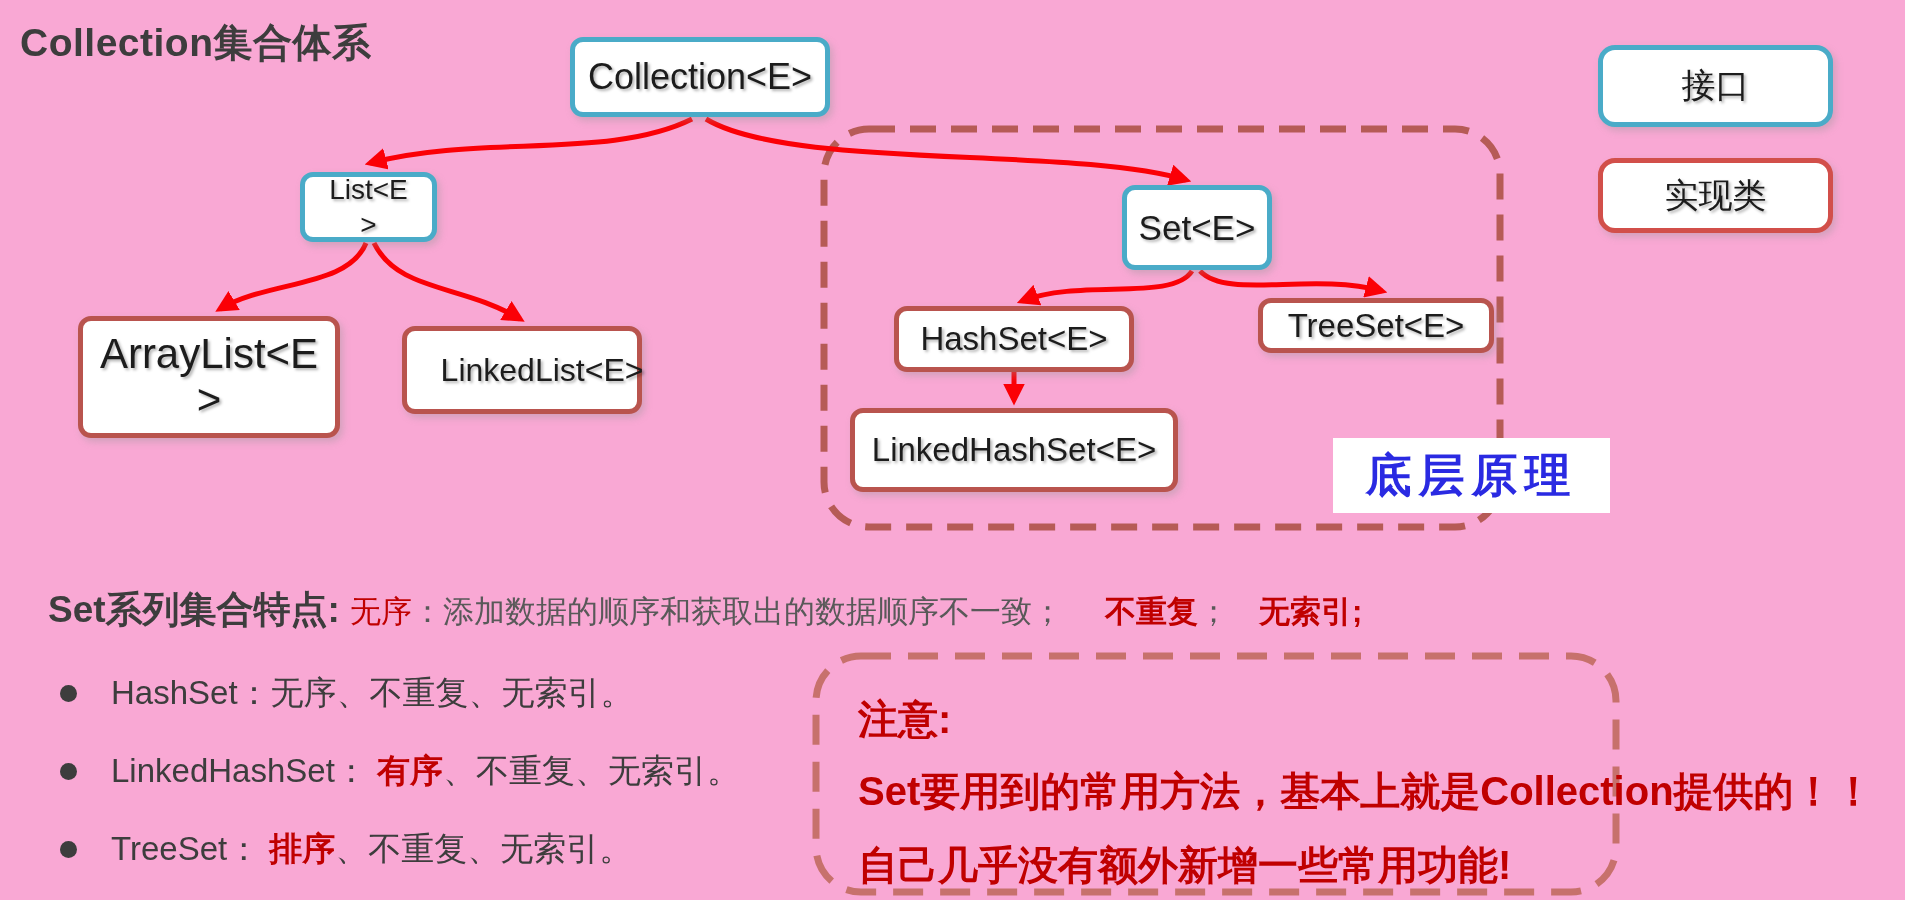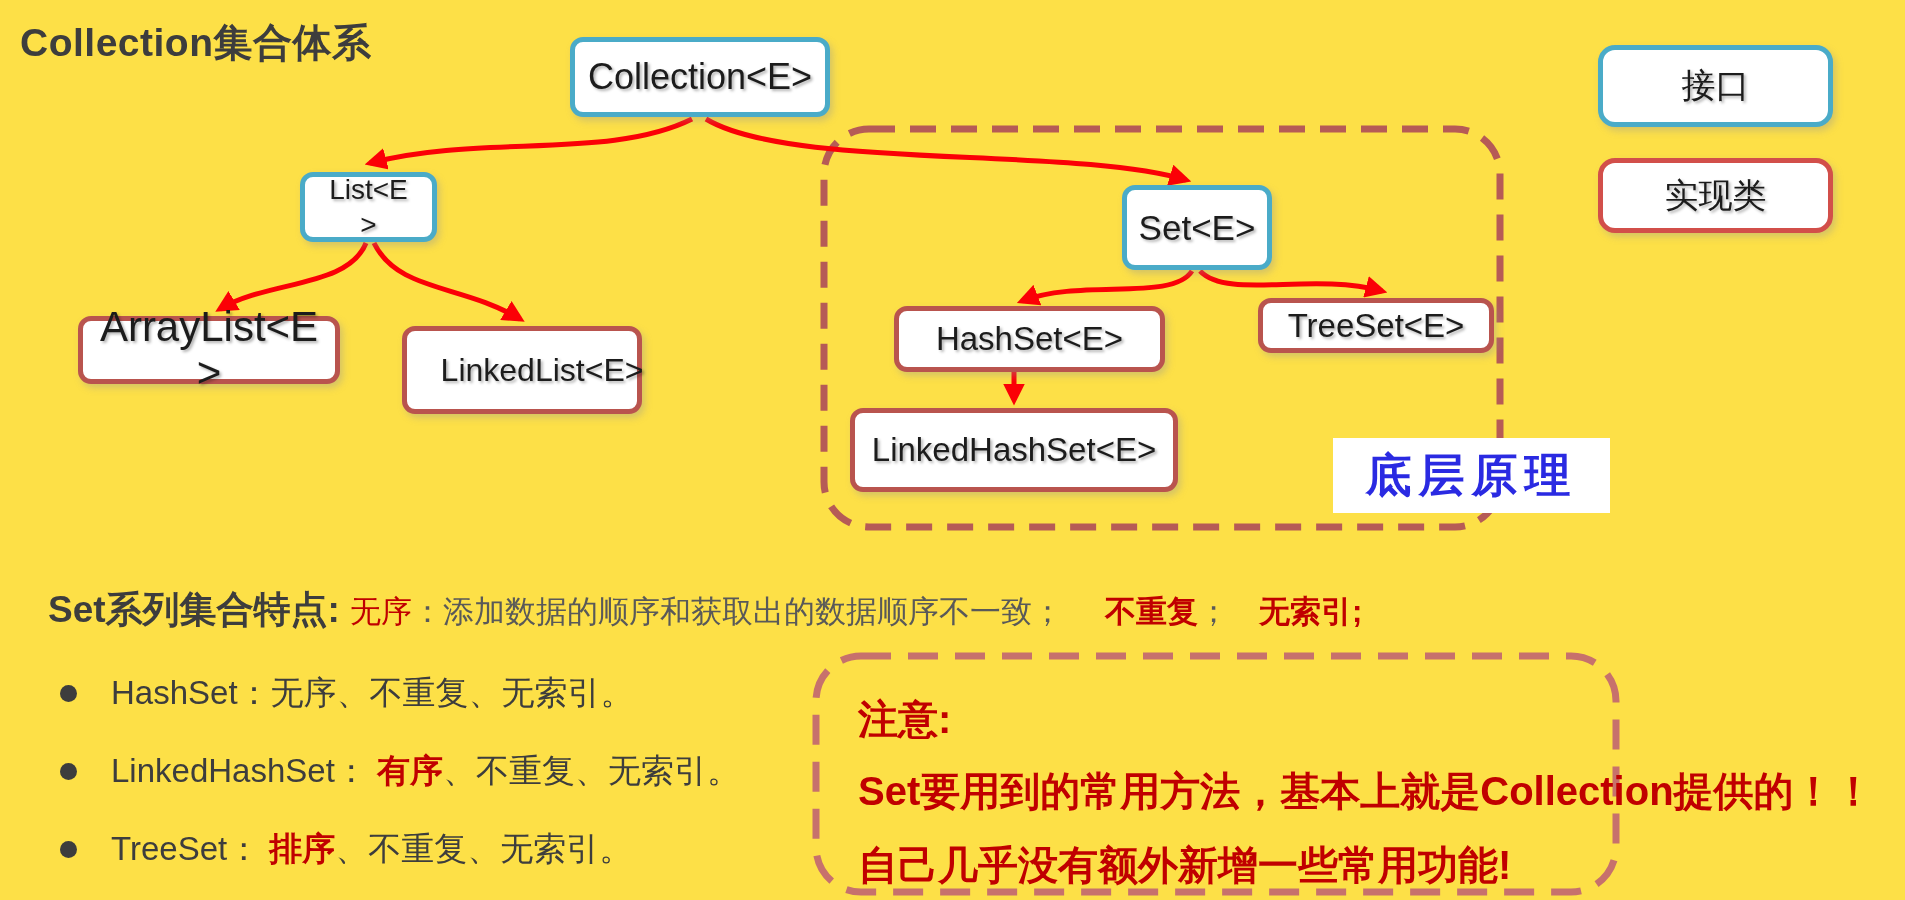--- a/index.html
+++ b/index.html
@@ -1,43 +1,43 @@
 <!DOCTYPE html>
 <html><head>
 <meta charset="utf-8">
 <style>
   * { margin:0; padding:0; box-sizing:border-box; }
   html,body { background:#000; }
   body { font-family:"Liberation Sans","DejaVu Sans",sans-serif; }
   .canvas {
-    position:relative; width:1905px; height:900px; background:#fde047; overflow:hidden;
+    position:relative; width:1905px; height:900px; background:#f9a8d4; overflow:hidden;
   }
   .slide-title {
     position:absolute; left:20px; top:16px;
     font-size:39px; font-weight:800; color:#3d3d3d; letter-spacing:0.5px;
   }
   .overlay { position:absolute; left:0; top:0; width:1905px; height:900px; z-index:1; }
 
   .node, .legend-box {
     position:absolute; z-index:2; background:#fff; display:flex;
     align-items:center; justify-content:center; text-align:center;
     color:#1c1c1c; white-space:pre-line;
     border-radius:13px;
     box-shadow:3px 4px 7px rgba(150,150,150,0.38);
     text-shadow:2px 2px 3px rgba(0,0,0,0.3);
   }
   .iface { border:5px solid #4aabc8; }
   .impl  { border:5px solid #b9544e; }
 
   #node-collection    { left:570px;  top:37px;  width:260px; height:80px; font-size:36px; }
   #node-list          { left:300px;  top:172px; width:137px; height:70px; font-size:28px; line-height:35px; }
-  #node-arraylist     { left:78px;   top:316px; width:262px; height:68px; font-size:42px; line-height:46px; }
+  #node-arraylist     { left:78px;   top:316px; width:262px; height:122px; font-size:42px; line-height:46px; }
   #node-linkedlist    { left:402px;  top:326px; width:240px; height:88px; font-size:32px;padding-left:40px; }
   #node-set           { left:1122px; top:185px; width:150px; height:85px; font-size:35px; }
-  #node-hashset       { left:894px;  top:306px; width:271px; height:66px; font-size:33px; }
+  #node-hashset       { left:894px;  top:306px; width:240px; height:66px; font-size:33px; }
   #node-treeset       { left:1258px; top:298px; width:236px; height:55px; font-size:33px; }
   #node-linkedhashset { left:850px;  top:408px; width:328px; height:84px; font-size:33px; }
 
   #legend-interface { left:1598px; top:45px;  width:235px; height:82px; font-size:34px; border-radius:17px; }
   #legend-class     { left:1598px; top:158px; width:235px; height:75px; font-size:34px; border-radius:17px; border-color:#d24f4a; }
 
   .annotation {
     position:absolute; z-index:3; left:1333px; top:438px; width:277px; height:75px;
     background:#fff; color:#2a2ae2; font-size:46px; font-weight:700; letter-spacing:7px;
     display:flex; align-items:center; justify-content:center;

